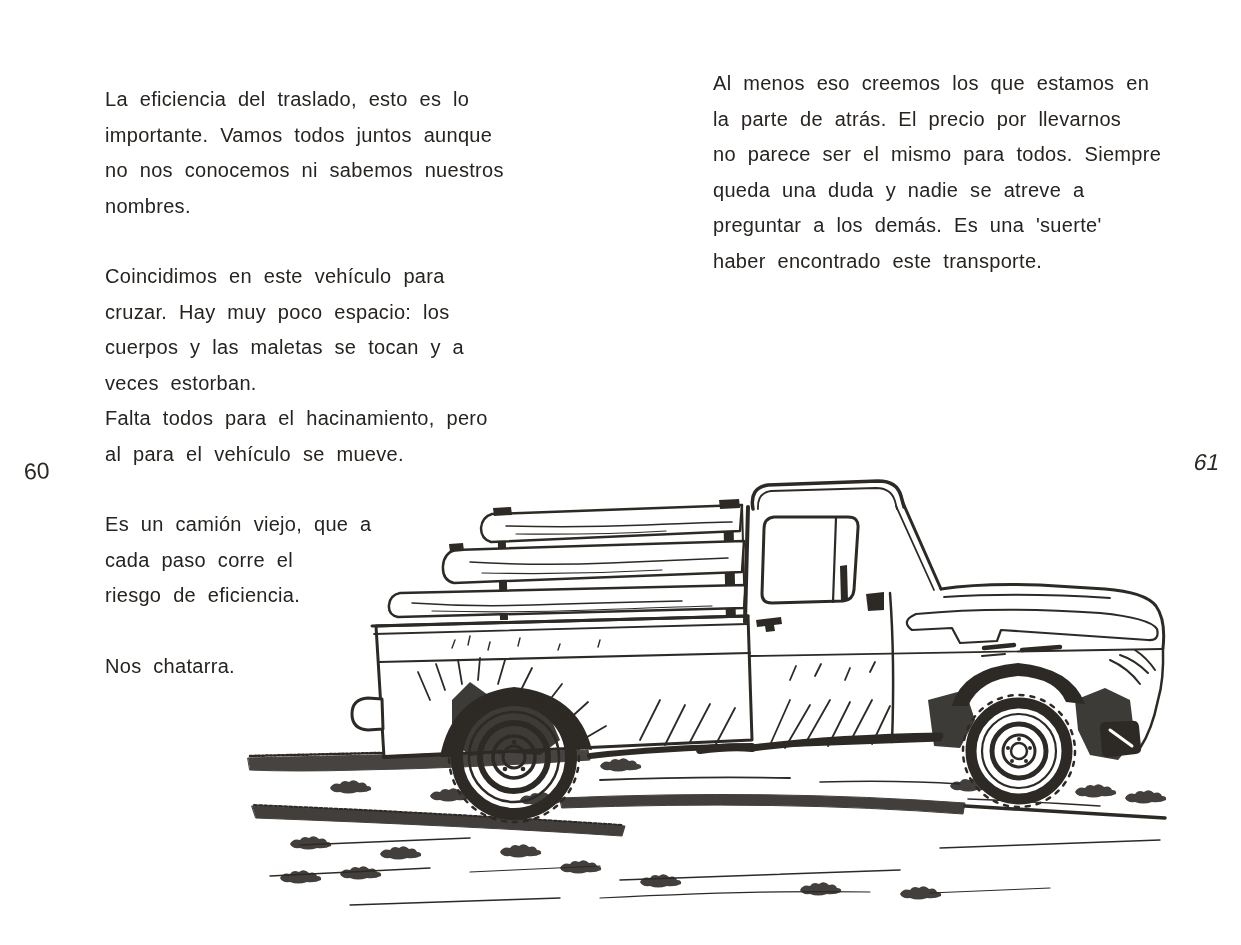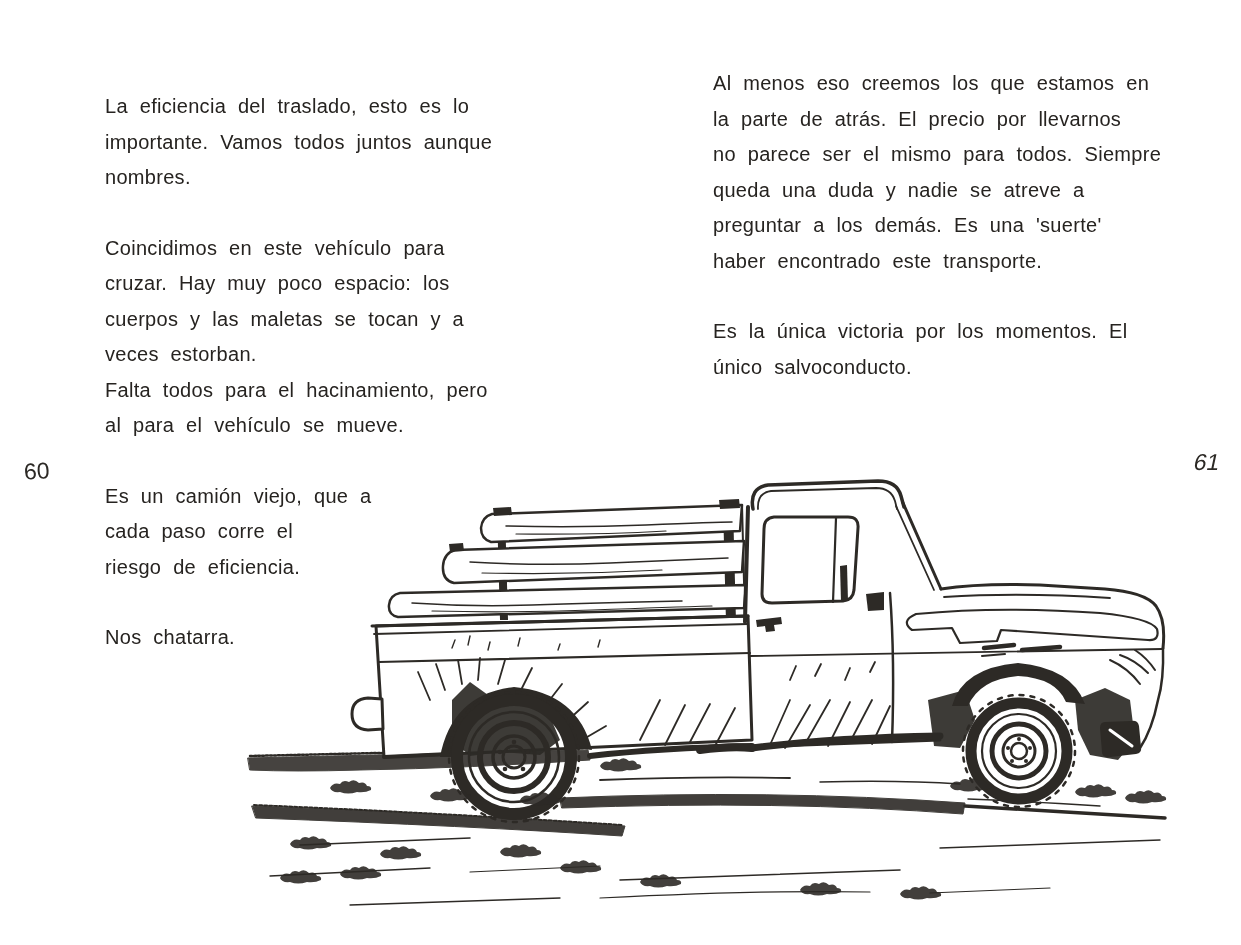--- a/index.html
+++ b/index.html
@@ -5,34 +5,35 @@
   html,body{margin:0;padding:0;}
   body{
     width:1241px;height:945px;position:relative;overflow:hidden;
     background:#ffffff;
     font-family:"Liberation Sans", sans-serif;
     color:#262320;
   }
   .text-col{position:absolute;font-size:20px;}
   .para{margin-bottom:35px;}
   .tline{white-space:nowrap;line-height:35.5px;letter-spacing:.015em;word-spacing:.30em;}
-  #left-col{left:105px;top:89px;width:420px;}
+  #left-col{left:105px;top:82px;width:420px;}
   #right-col{left:713px;top:66px;width:465px;}
   .pagenum{position:absolute;font-size:23px;color:#2c2925;}
   #pn-left{left:24px;top:458px;transform:rotate(-4deg);}
   #pn-right{left:1194px;top:449px;transform:skewX(-12deg);}
   #truck-svg{position:absolute;left:235px;top:450px;width:940px;height:495px;}
 </style>
 </head>
 <body>
 
 <div id="left-col" class="text-col">
     <div class="para">
       <div class="tline">La eficiencia del traslado, esto es lo</div>
       <div class="tline">importante. Vamos todos juntos aunque</div>
+      <div class="tline">no nos conocemos ni sabemos nuestros</div>
       <div class="tline">nombres.</div>
     </div>
     <div class="para">
       <div class="tline">Coincidimos en este vehículo para</div>
       <div class="tline">cruzar. Hay muy poco espacio: los</div>
       <div class="tline">cuerpos y las maletas se tocan y a</div>
       <div class="tline">veces estorban.</div>
       <div class="tline">Falta todos para el hacinamiento, pero</div>
       <div class="tline">al para el vehículo se mueve.</div>
     </div>
@@ -47,24 +48,20 @@
   </div>
 
 <div id="right-col" class="text-col">
     <div class="para">
       <div class="tline">Al menos eso creemos los que estamos en</div>
       <div class="tline">la parte de atrás. El precio por llevarnos</div>
       <div class="tline">no parece ser el mismo para todos. Siempre</div>
       <div class="tline">queda una duda y nadie se atreve a</div>
       <div class="tline">preguntar a los demás. Es una 'suerte'</div>
       <div class="tline">haber encontrado este transporte.</div>
-    </div>
-    <div class="para">
-      <div class="tline">Es la única victoria por los momentos. El</div>
-      <div class="tline">único salvoconducto.</div>
     </div>
   </div>
 
 <div id="pn-left" class="pagenum">60</div>
 <div id="pn-right" class="pagenum">61</div>
 
 <svg id="truck-svg" viewBox="235 450 940 495" xmlns="http://www.w3.org/2000/svg">
   <defs>
     <path id="clump" d="M0 8 q3 -6 10 -4 q3 -5 9 -2 q5 -4 10 1 q6 -2 8 3 q5 0 4 4 q-6 3 -14 2 q-9 3 -17 0 q-8 1 -10 -4 Z"></path>
   </defs>

